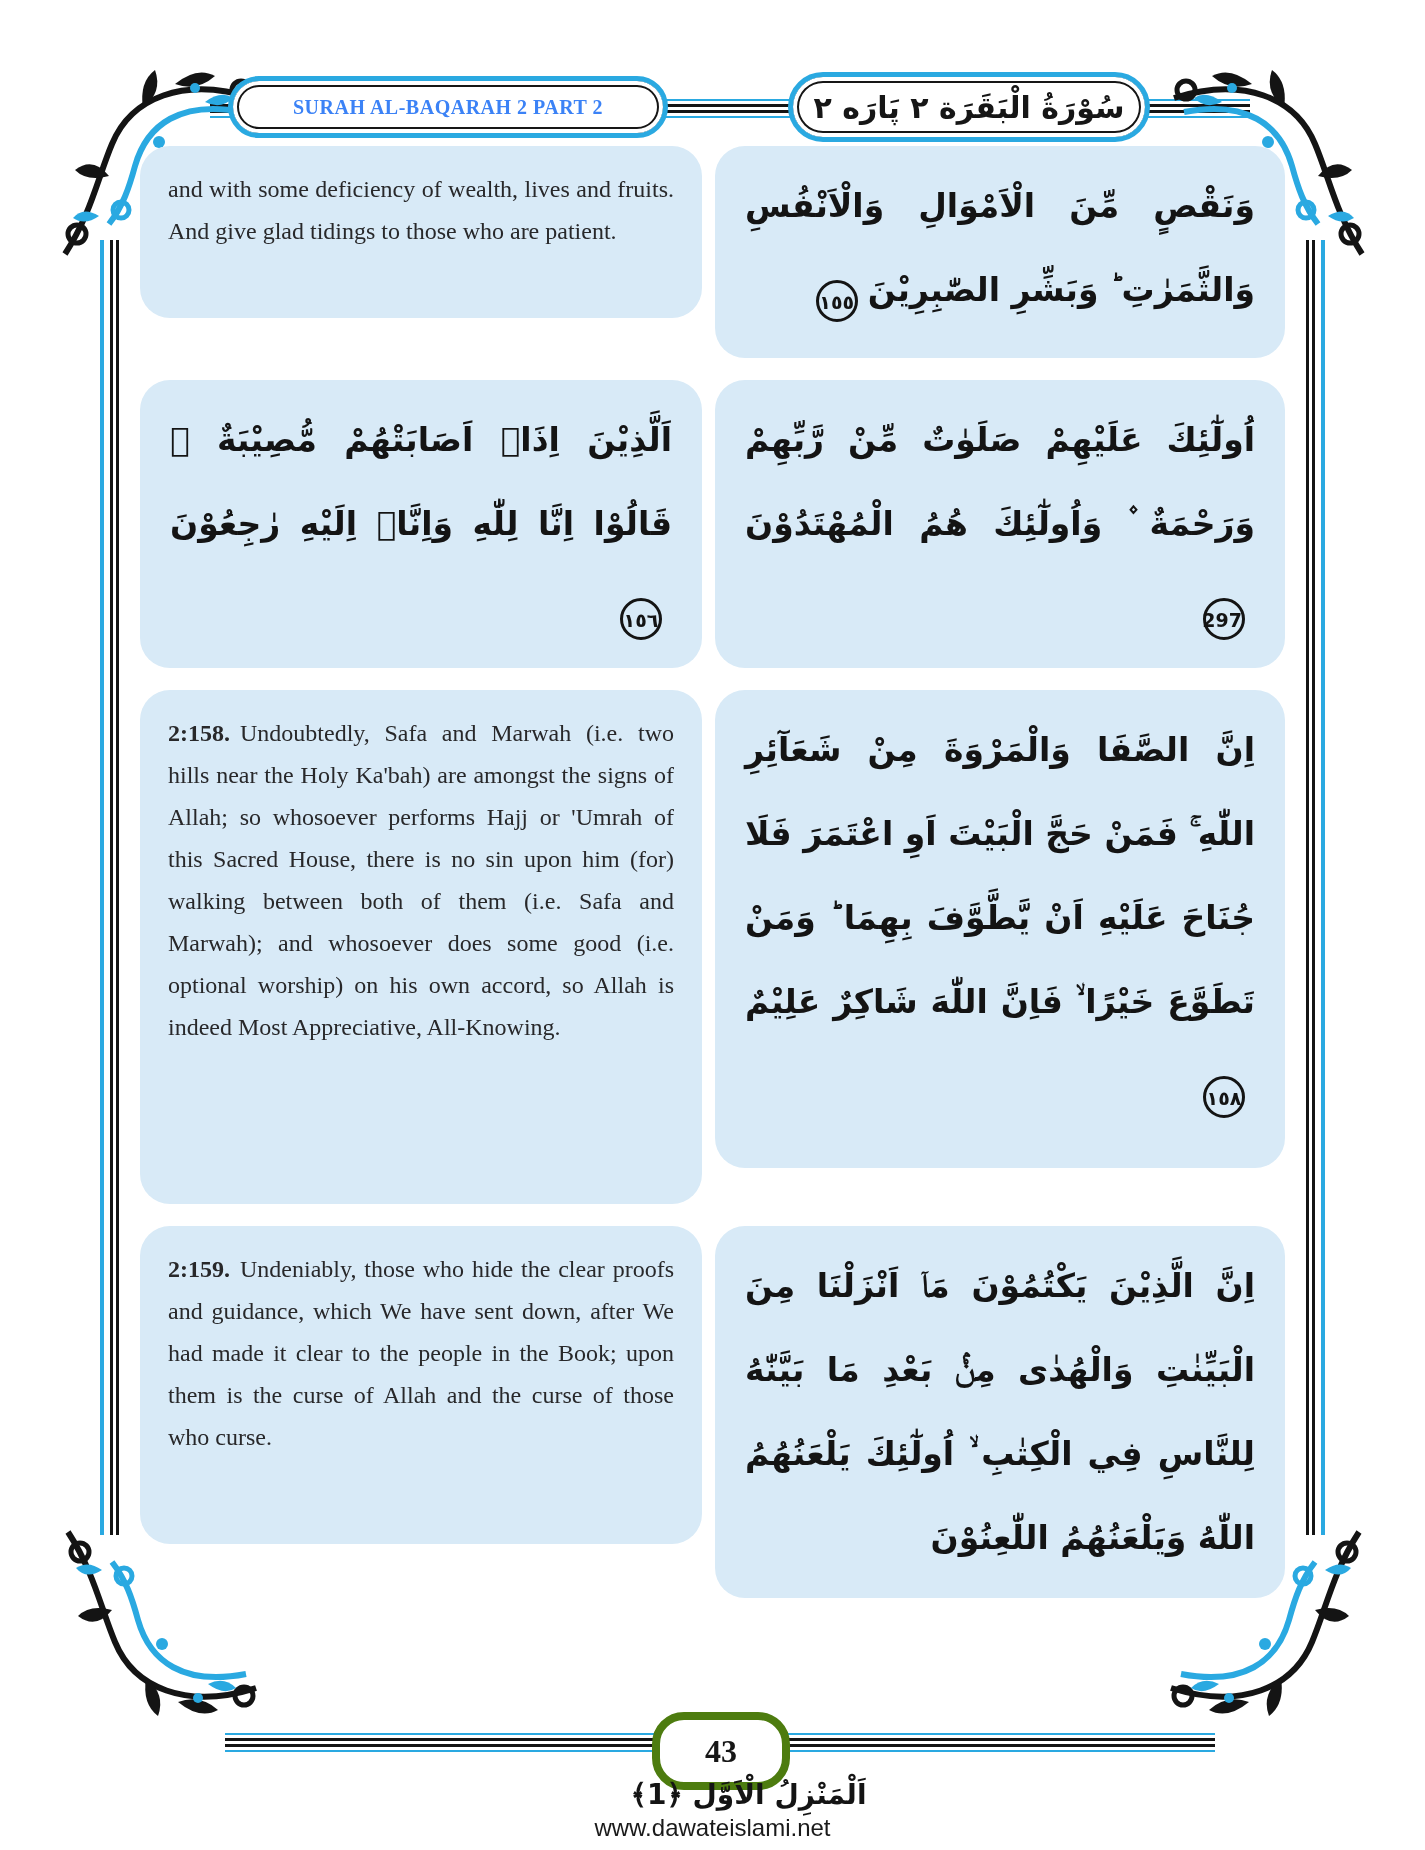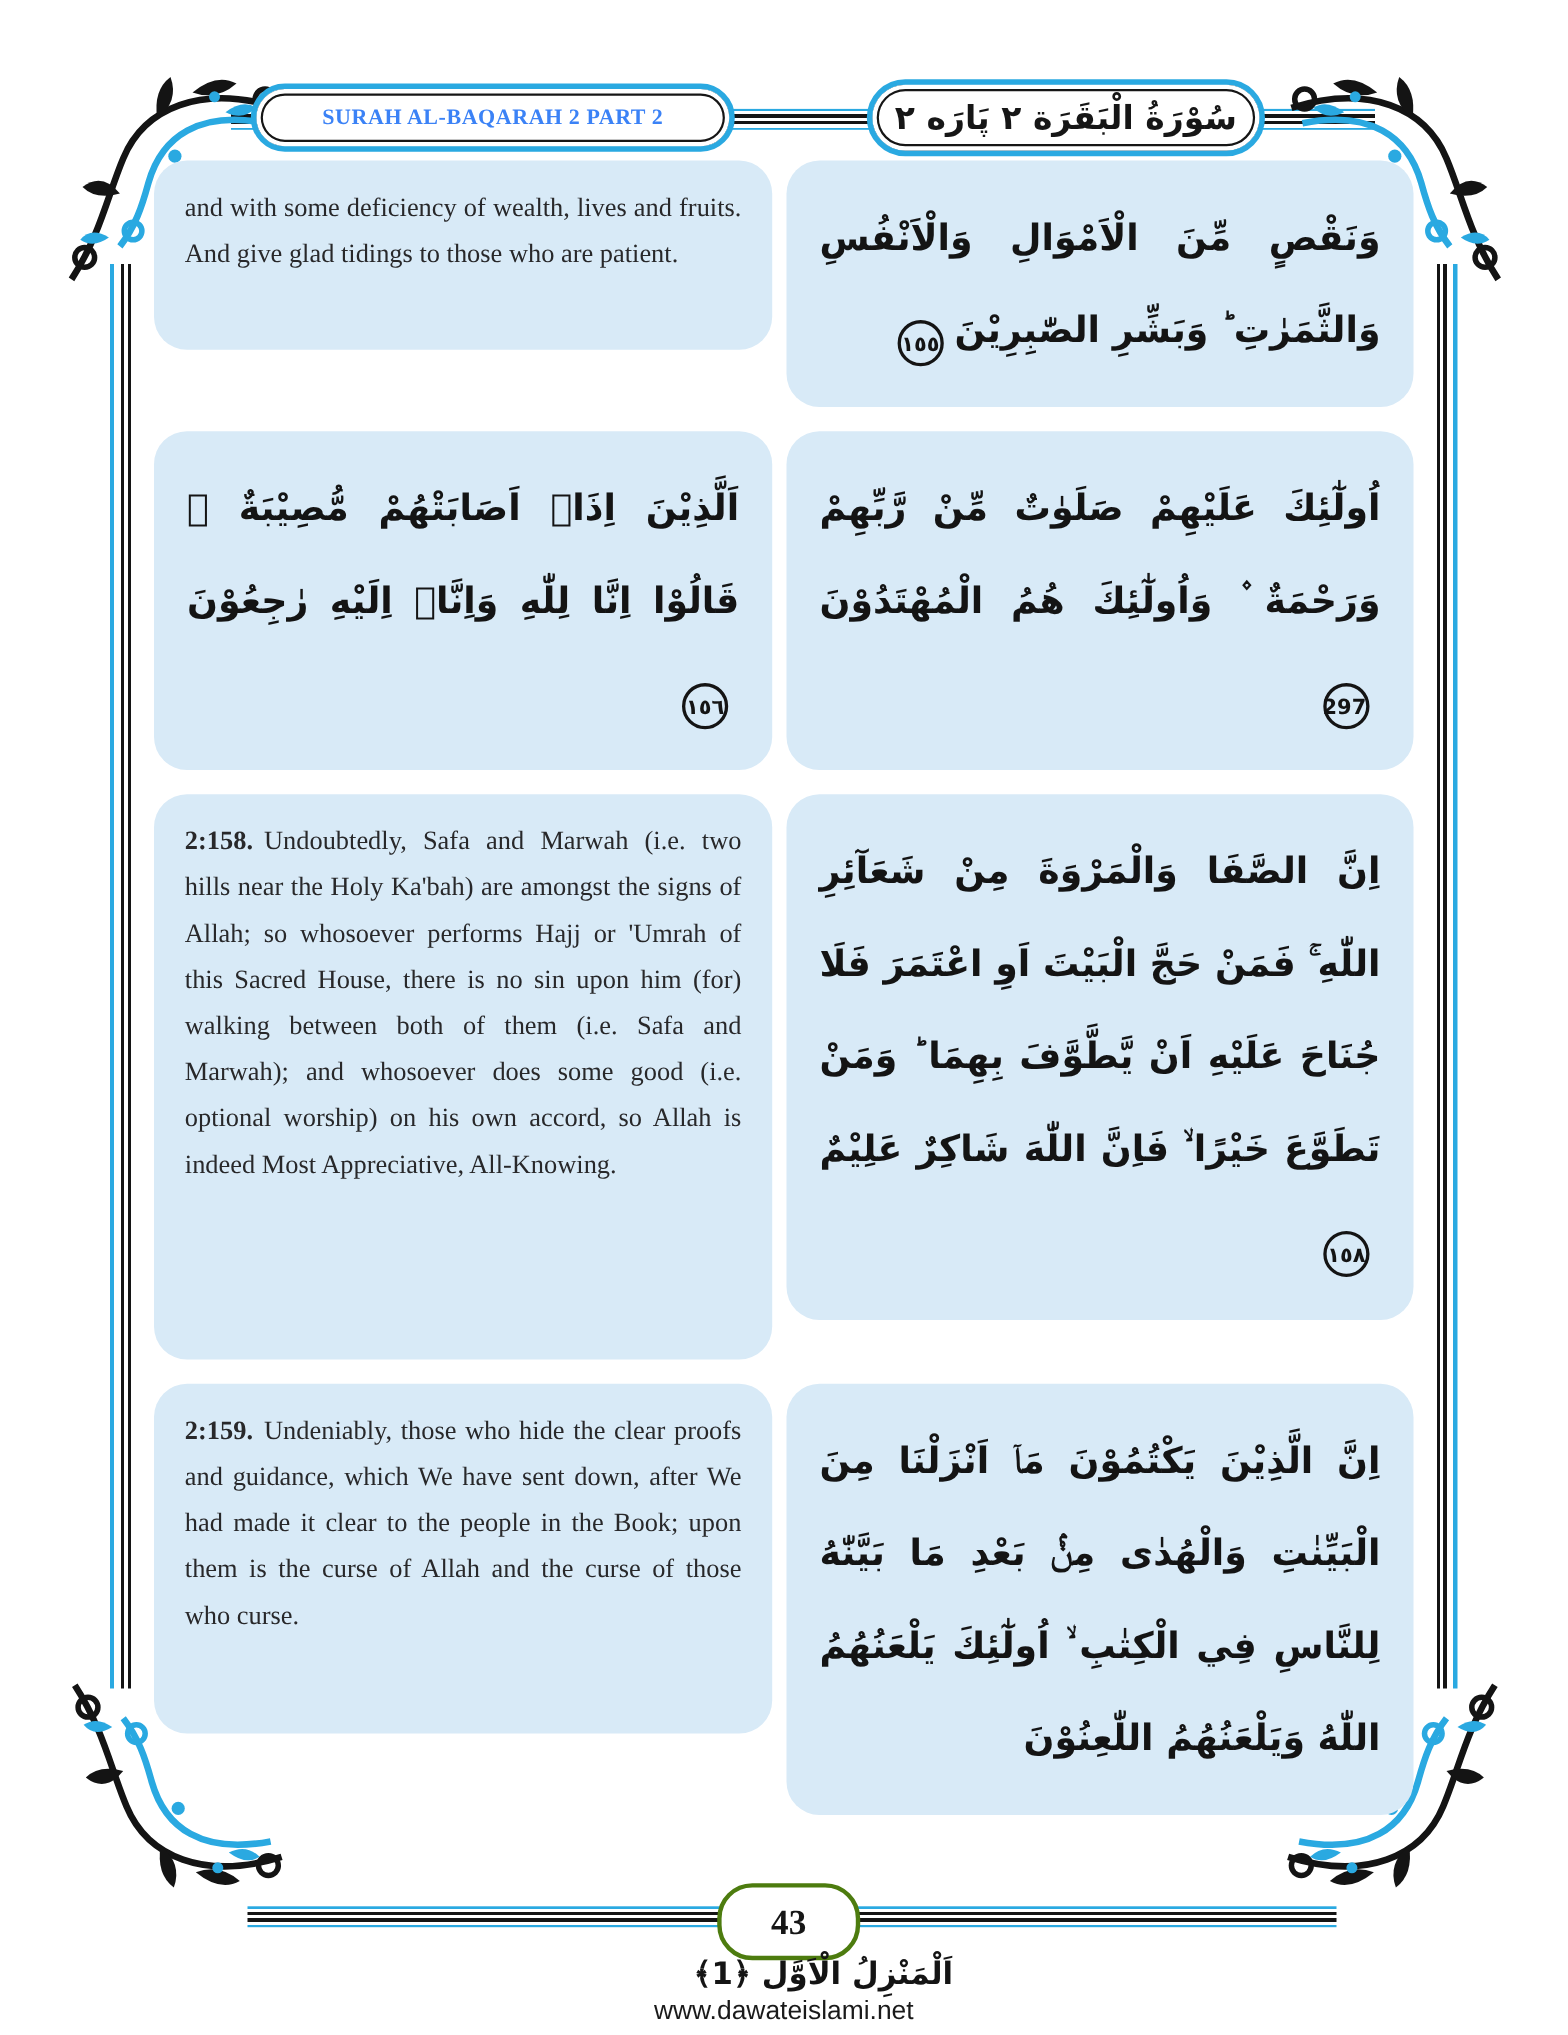--- a/index.html
+++ b/index.html
@@ -40,38 +40,38 @@
     display:grid;grid-template-columns:562px 570px;column-gap:13px;row-gap:22px;
     align-items:start;
   }
   .block{
     background:#D8EAF7;border-radius:30px;box-sizing:border-box;
   }
   .eblock{padding:22px 28px;color:#28282A;font-size:24px;line-height:42px;text-align:justify;}
   .eblock .ref{font-weight:700;margin-right:10px;}
   .eblock .ref:empty{display:none;margin:0;}
   .ablock{
-    padding:28px 30px;direction:rtl;text-align:justify;
+    padding:18px 30px;direction:rtl;text-align:justify;
     font-family:"DejaVu Sans",sans-serif;font-weight:700;font-size:33px;
     line-height:84px;color:#141414;
   }
   .vend{
     display:inline-block;width:42px;height:42px;border:3px solid #141414;border-radius:50%;
     font-size:19px;line-height:38px;text-align:center;vertical-align:-8px;margin:0 10px;
     box-sizing:border-box;background:#D8EAF7;
   }
   .r0e{min-height:172px;} .r0a{min-height:212px;}
   .r1e{min-height:252px;} .r1a{min-height:246px;}
   .r2e{min-height:228px;} .r2a{min-height:224px;}
   .r3e{min-height:514px;} .r3a{min-height:478px;}
   .r4e{min-height:318px;} .r4a{min-height:322px;}
   
   .pagecap{
     position:absolute;left:652px;top:1712px;width:122px;height:62px;
-    background:#fff;border:4px solid #4d7c0f;border-radius:32px;
+    background:#fff;border:8px solid #4d7c0f;border-radius:32px;
     display:flex;align-items:center;justify-content:center;
   }
   .pagecap span{font-weight:700;font-size:32px;color:#161616;}
   .manzil{
     position:absolute;left:0;top:1778px;width:1425px;text-align:center;
     font-family:"DejaVu Sans",sans-serif;direction:rtl;font-weight:700;font-size:28px;color:#141414;padding-left:36px;
   }
   .website{
     position:absolute;left:0;top:1814px;width:1425px;text-align:center;
     font-family:"Liberation Sans",sans-serif;font-size:24px;color:#1a1a1a;

